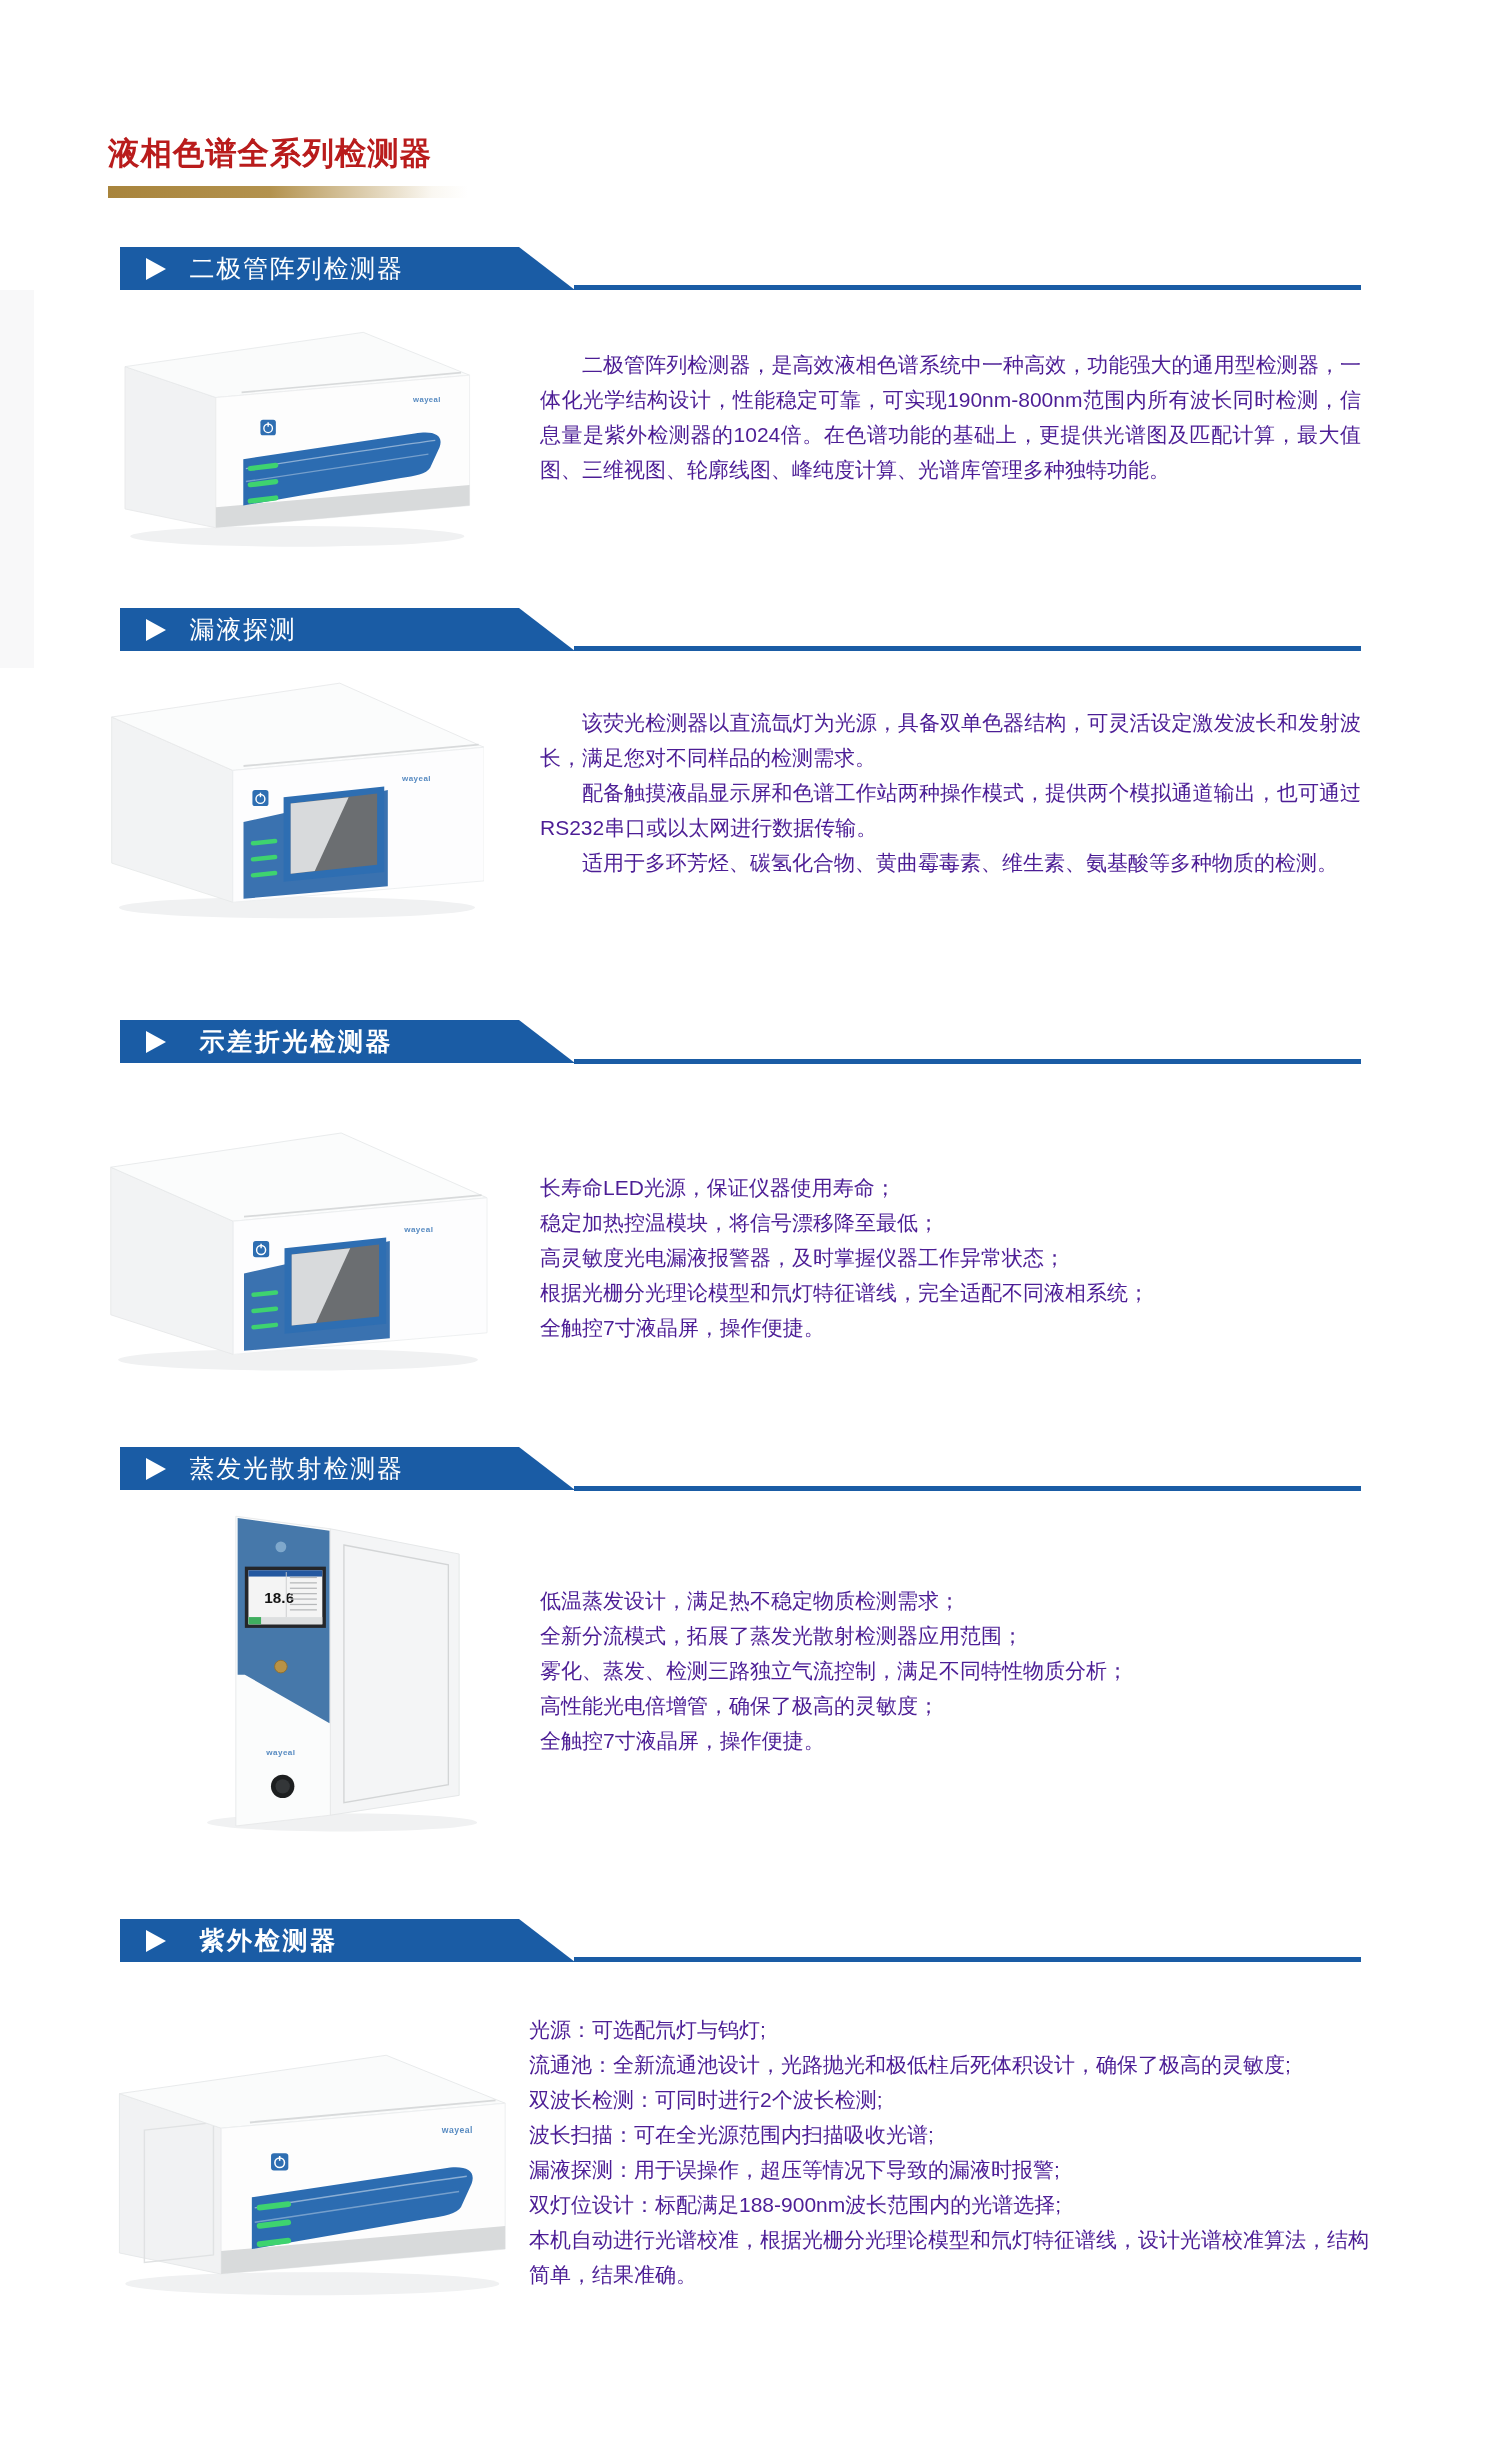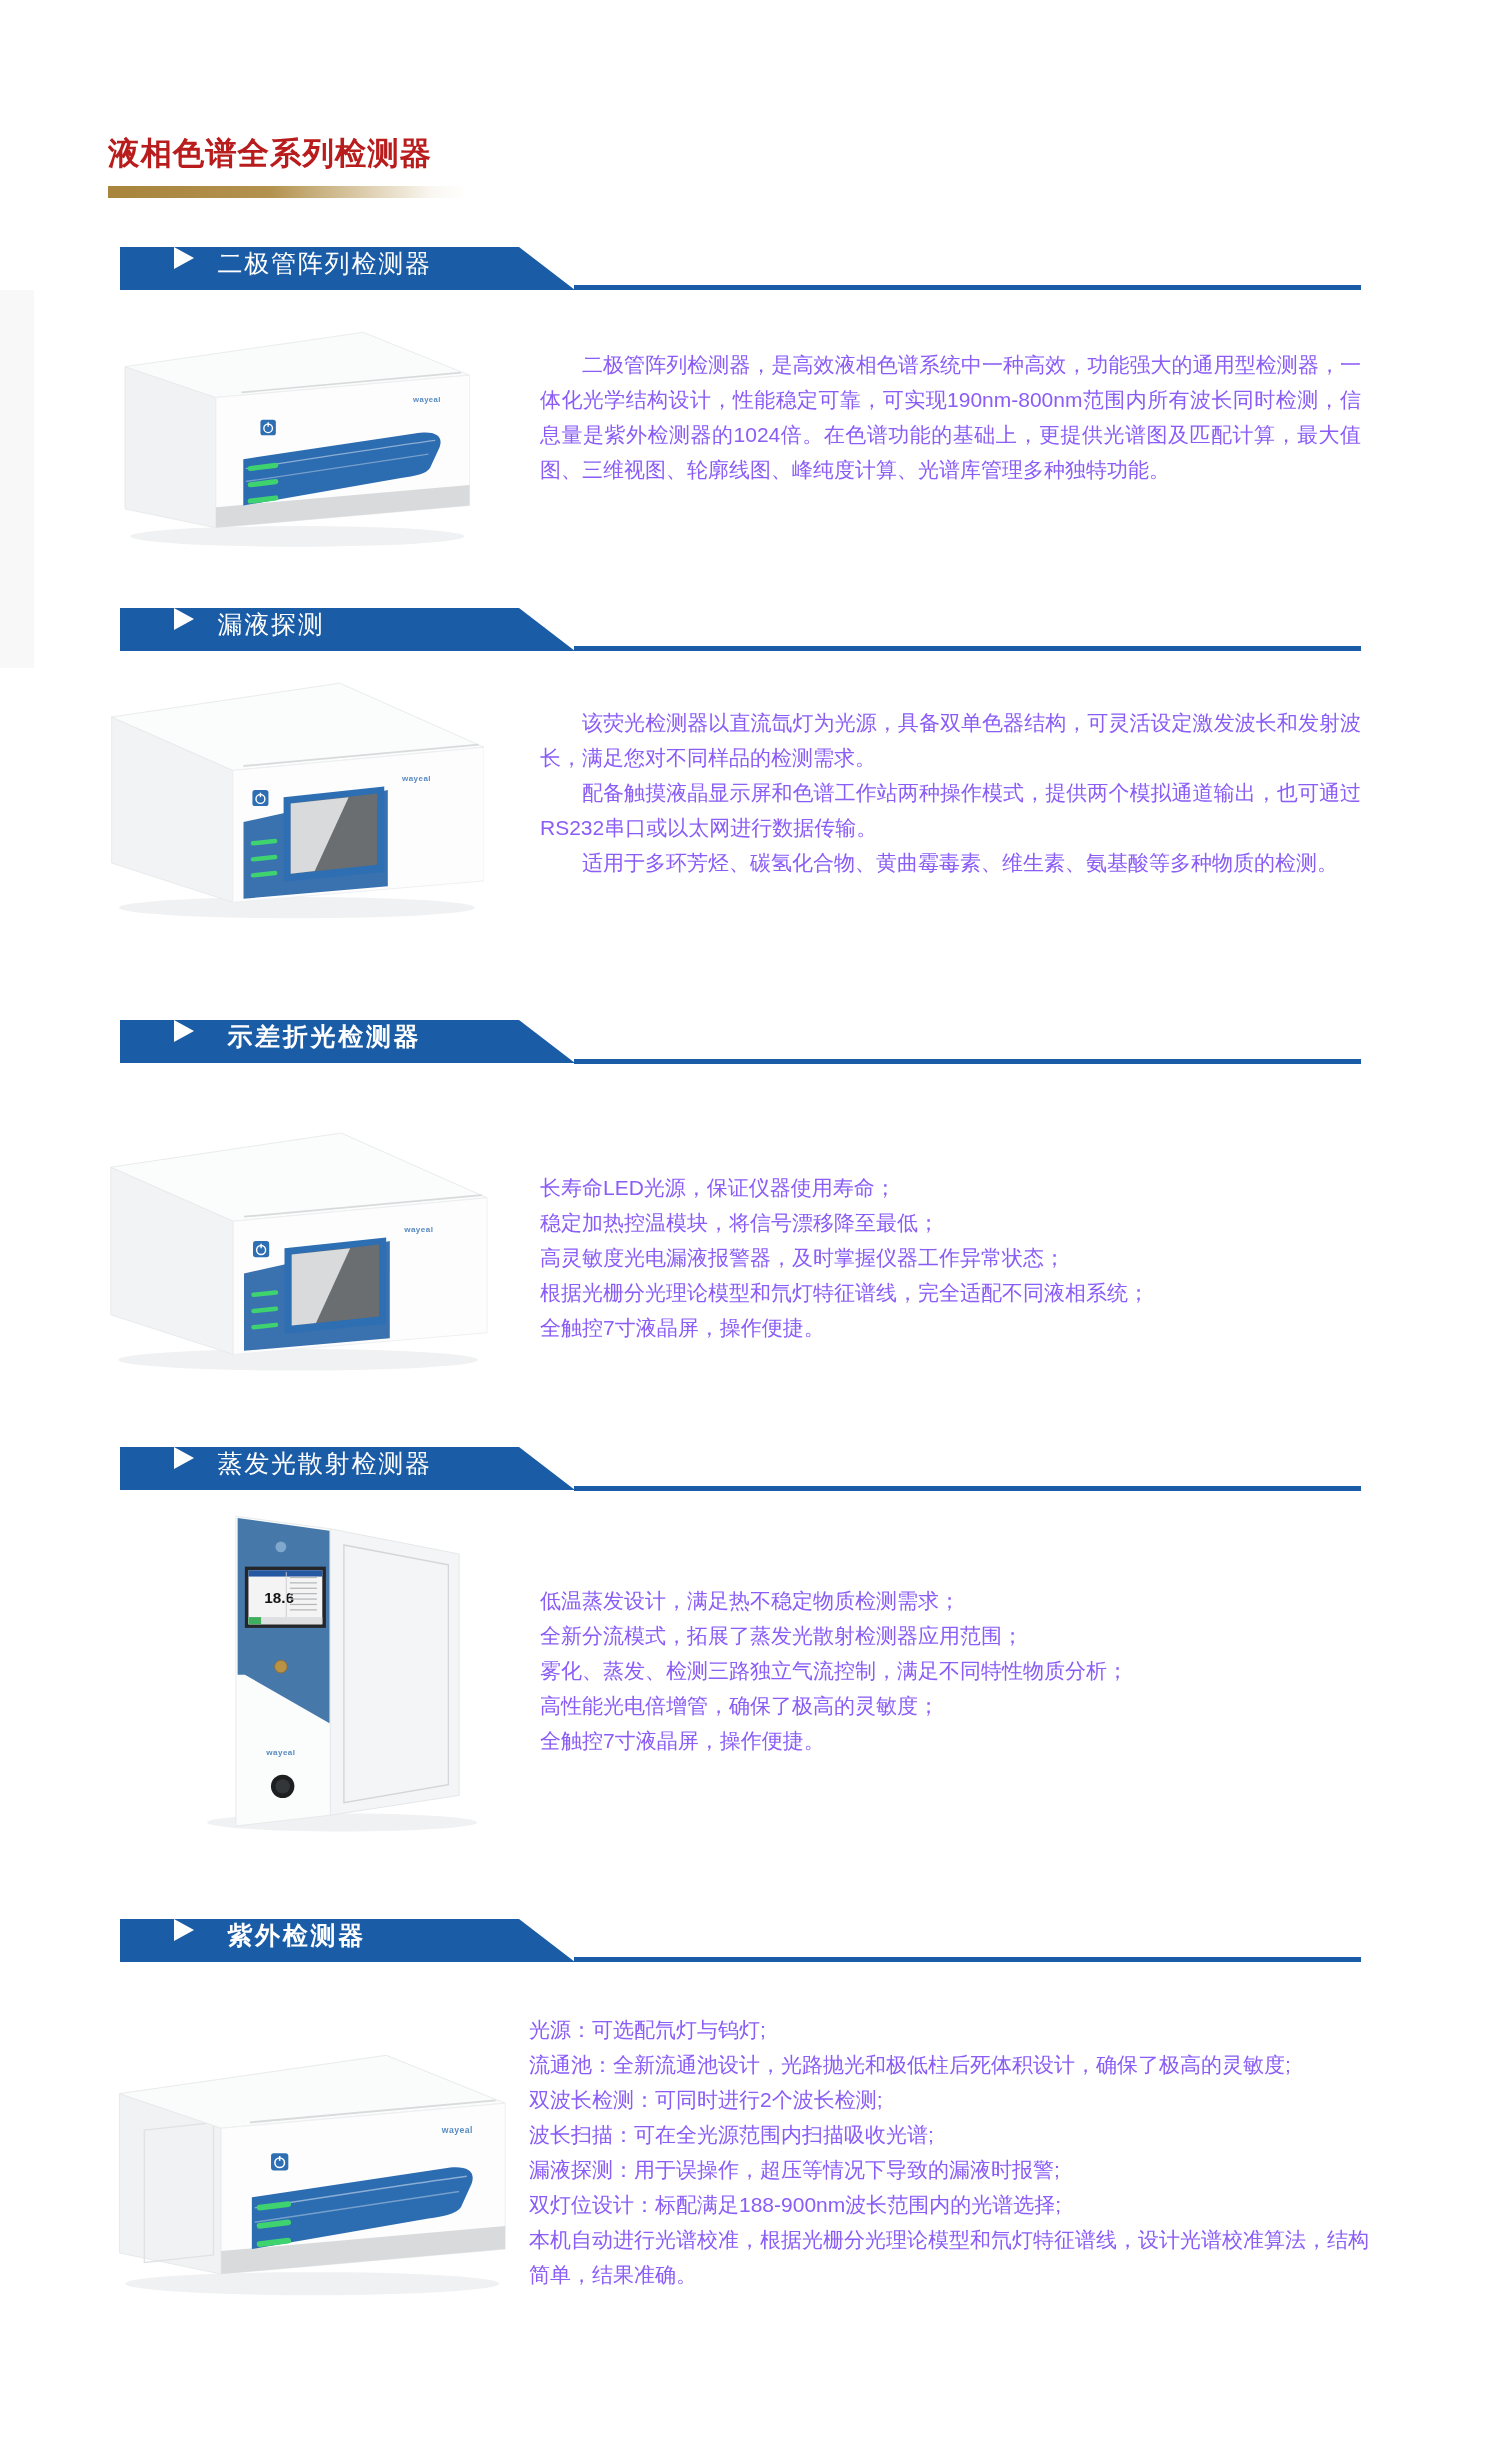--- a/index.html
+++ b/index.html
@@ -12,30 +12,30 @@
     position:absolute;left:108px;top:133px;font-size:31.5px;font-weight:700;
     color:#b91c1c;letter-spacing:0.9px;white-space:nowrap;
   }
   .title-underline{
     position:absolute;left:108px;top:186px;width:360px;height:11.7px;
     background:linear-gradient(90deg,#a8843c 0%,#b3924e 45%,rgba(226,211,178,0.18) 90%,rgba(255,255,255,0) 100%);
   }
   .banner{
     position:absolute;left:120px;width:455px;height:43px;background:#1a5ca5;
     clip-path:polygon(0 0, calc(100% - 56px) 0, 100% 100%, 0 100%);
-    display:flex;padding-left:54px;box-sizing:border-box;
+    display:flex;align-items:center;padding-left:26px;box-sizing:border-box;
   }
   .banner .tri{
     width:0;height:0;border-left:20px solid #ffffff;
     border-top:11.7px solid transparent;border-bottom:11.7px solid transparent;margin-right:23.4px;flex:0 0 auto;
   }
   .banner .label{color:#ffffff;font-size:25px;font-weight:500;letter-spacing:1.8px;white-space:nowrap;}
   .banner.bold .label{font-weight:700;letter-spacing:2.7px;margin-left:10px;}
   .banner-line{position:absolute;left:574px;width:787px;height:4.5px;background:#1a5ca5;}
-  .textblock{position:absolute;color:#8b5cf6;font-size:21px;line-height:35px;}
+  .textblock{position:absolute;color:#4c1d95;font-size:21px;line-height:35px;}
   .textblock p{margin:0;}
   .textblock.justified p{text-align:justify;text-indent:2em;}
   .figure{position:absolute;}
   .figure svg{display:block;width:100%;height:100%;}
   .b1{top:247px;} .l1{top:285px;}
   .b2{top:608px;} .l2{top:646px;}
   .b3{top:1020px;} .l3{top:1059px;}
   .b4{top:1447px;} .l4{top:1486px;}
   .b5{top:1919px;} .l5{top:1957px;}
   .t1{left:540px;top:347px;width:821px;}

